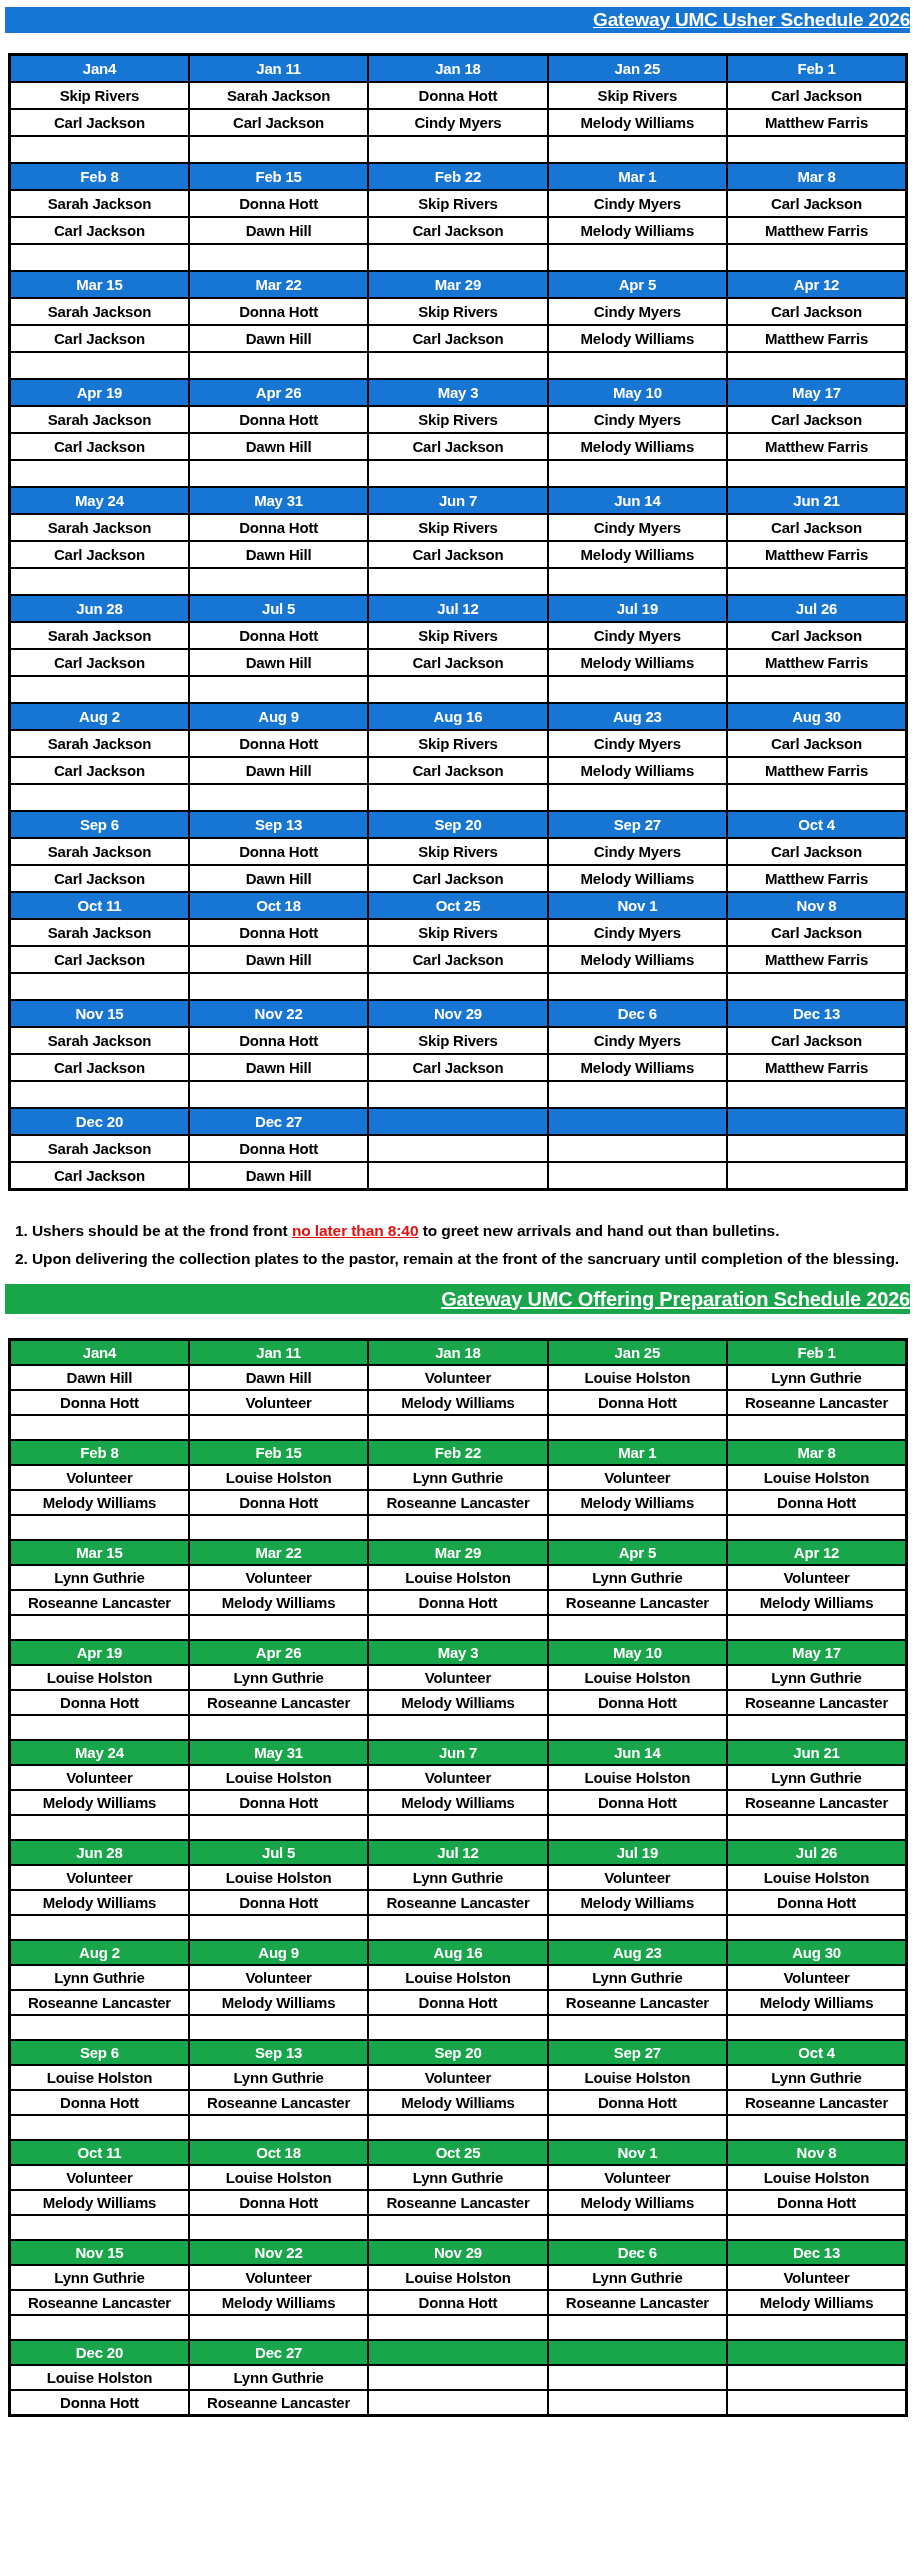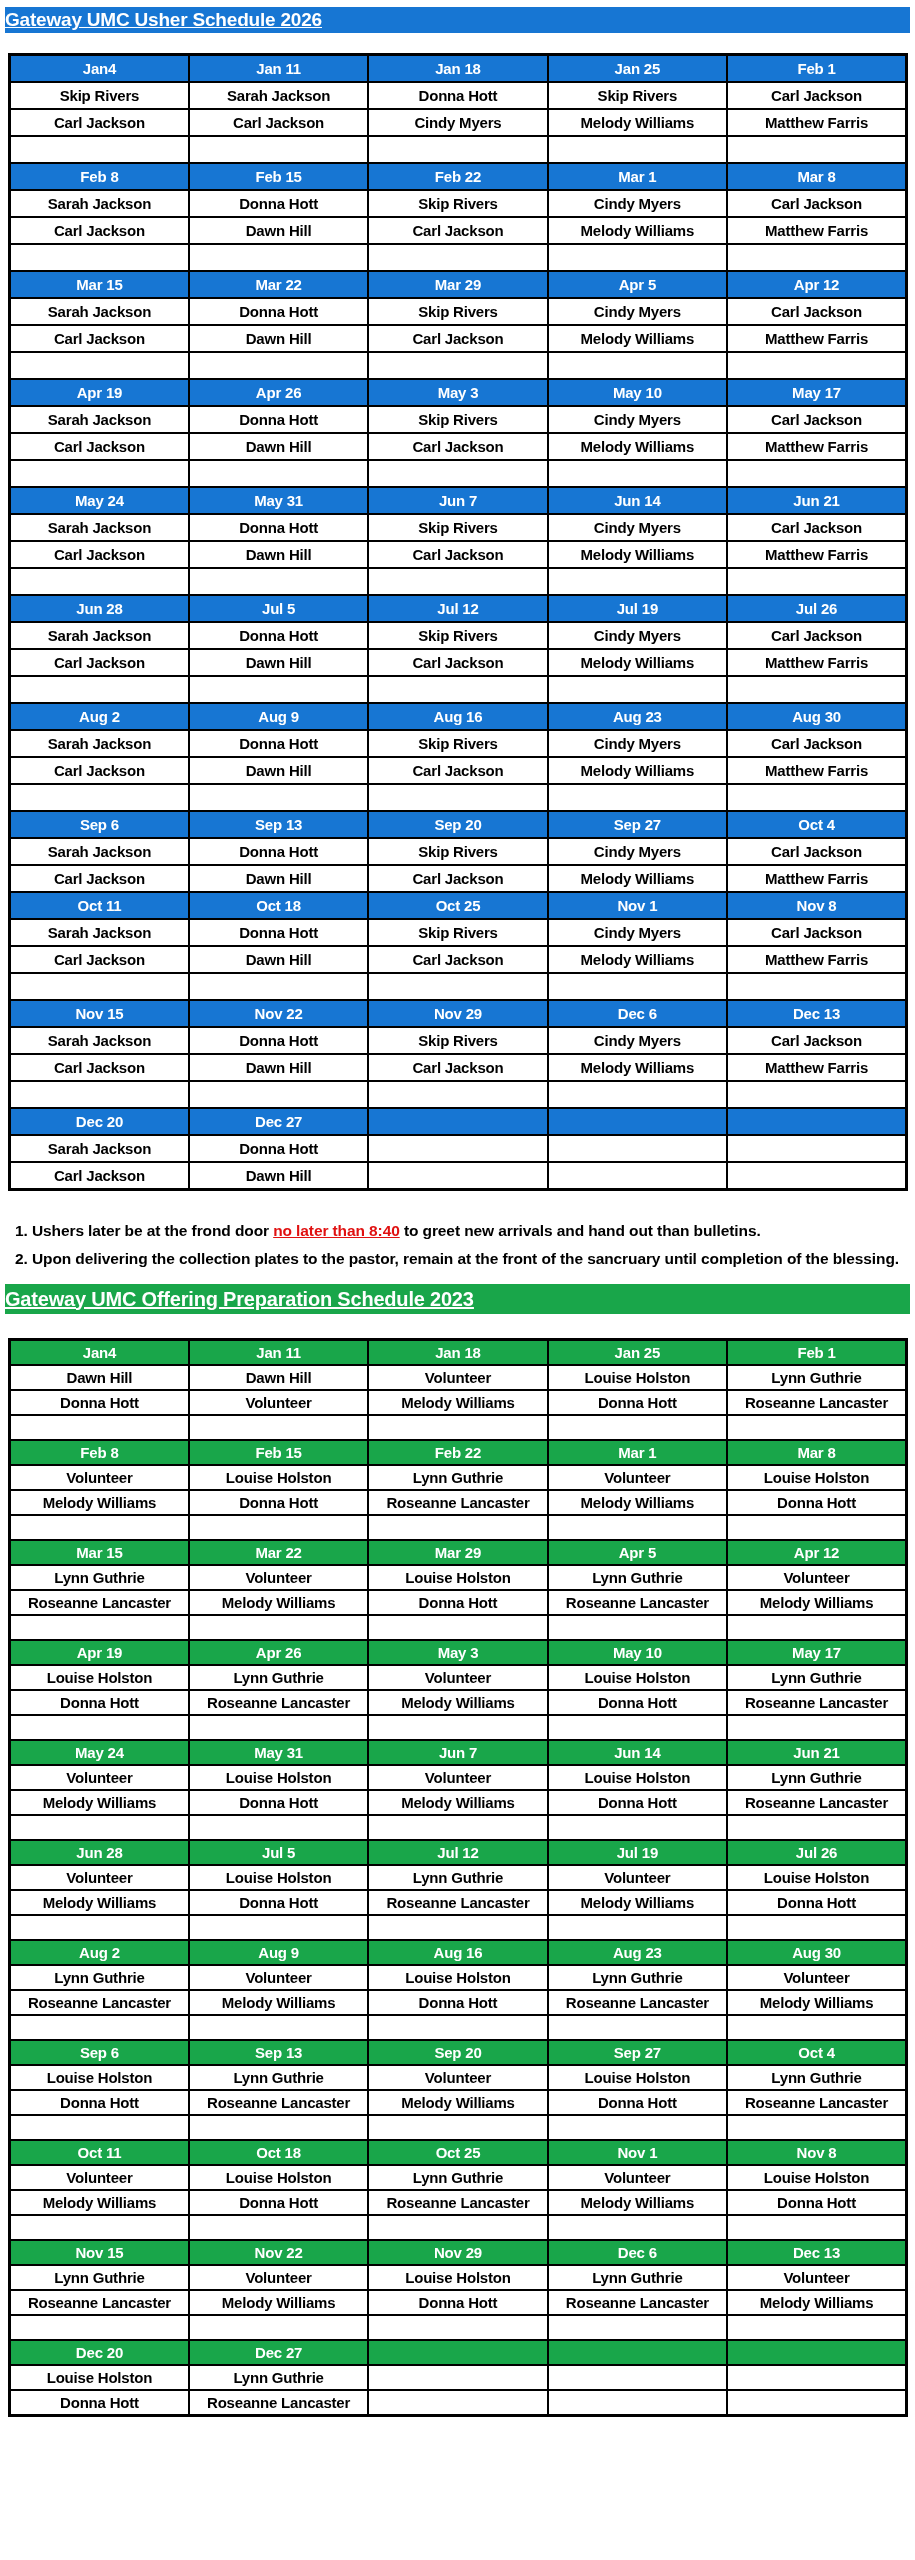--- a/index.html
+++ b/index.html
@@ -10,21 +10,21 @@
     font-family: "Liberation Sans", sans-serif;
     font-weight: bold;
     color: #000;
     overflow: hidden;
   }
   .titlebar {
     margin: 9px 5px;
     height: 26px;
     display: flex;
     align-items: center;
-    justify-content: flex-start;
+    justify-content: flex-end;
     color: #fff;
     font-size: 19px;
     letter-spacing: -0.2px;
     text-decoration: underline;
   }
   #usher-titlebar { margin-top: 7px; }
   #offering-titlebar { height: 30px; margin-top: 12px; font-size: 20px; }
   .titlebar .t { text-decoration: underline; }
 
   table.sched {
@@ -366,26 +366,26 @@
         <td>Carl Jackson</td>
         <td>Dawn Hill</td>
         <td></td>
         <td></td>
         <td></td>
       </tr>
     </tbody>
 </table>
 
 <div class="procs">
-  <div class="proc-item"><span>1.</span> <span>Ushers later be at the frond door </span><span class="hl">no later than 8:40</span><span> to greet new arrivals and hand out than bulletins.</span></div>
+  <div class="proc-item"><span>1.</span> <span>Ushers should be at the frond front </span><span class="hl">no later than 8:40</span><span> to greet new arrivals and hand out than bulletins.</span></div>
   <div class="proc-item"><span>2.</span> <span>Upon delivering the collection plates to the pastor, remain at the front of the sancruary until completion of the blessing.</span></div>
 </div>
 
 <div class="titlebar" id="offering-titlebar" style="--accent: #19a64a; background: rgb(25, 166, 74);">
-  <span class="t">Gateway UMC Offering Preparation Schedule 2023</span>
+  <span class="t">Gateway UMC Offering Preparation Schedule 2026</span>
 </div>
 
 <table class="sched offering" style="--accent: #19a64a;">
   <tbody>
       <tr class="hdr">
         <td>Jan4</td>
         <td>Jan 11</td>
         <td>Jan 18</td>
         <td>Jan 25</td>
         <td>Feb 1</td>

